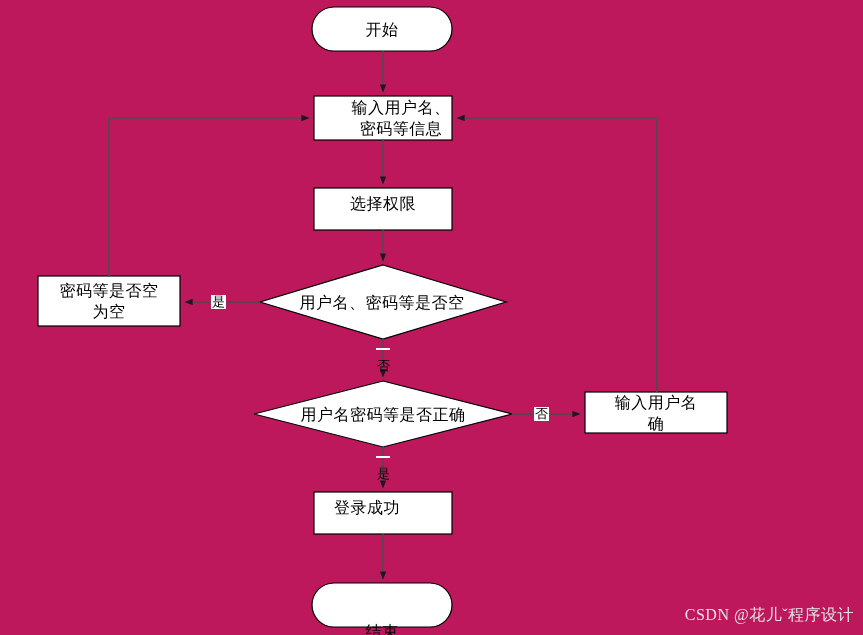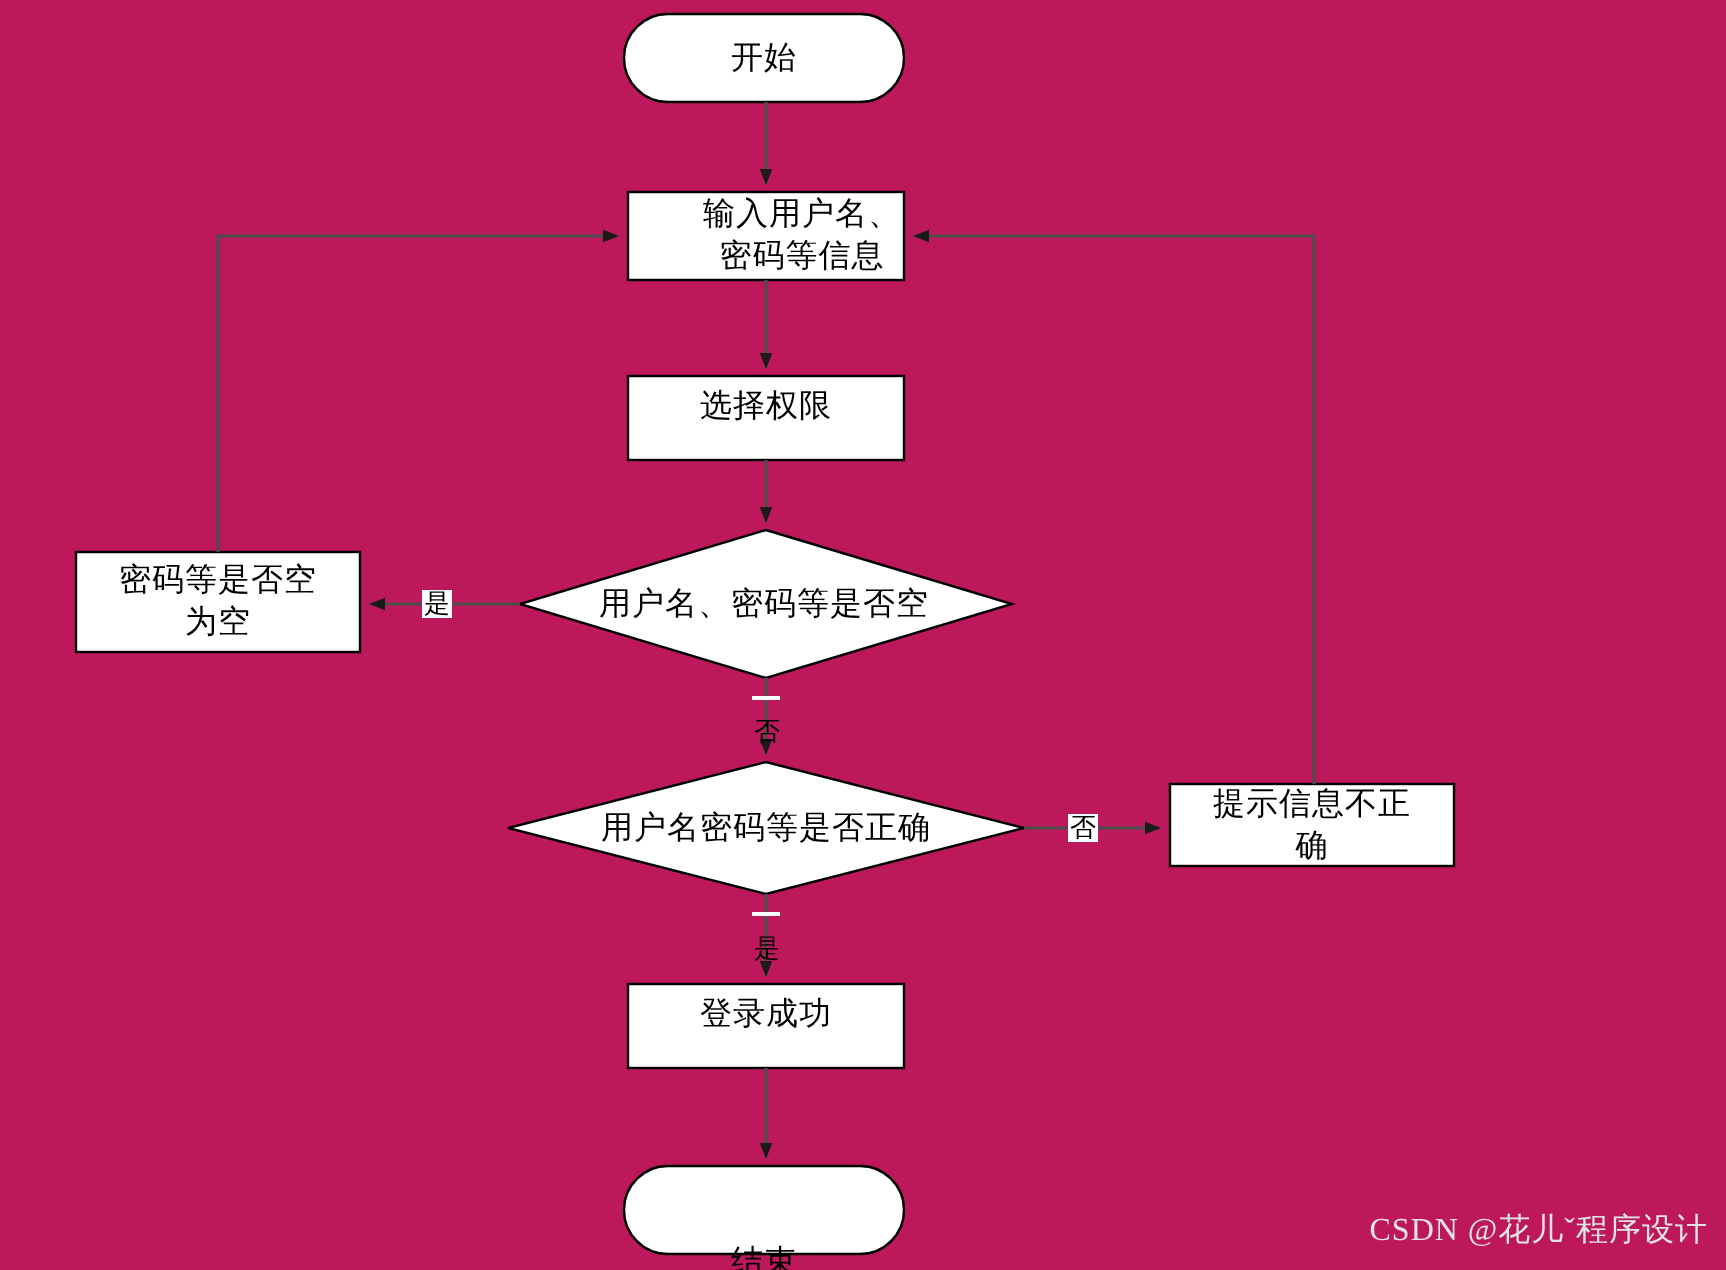--- a/index.html
+++ b/index.html
@@ -143,24 +143,24 @@
 
   <div class="node-label" style="left:314px; top:188px; width:138px; height:30px;">选择权限</div>
 
   <div class="node-label" style="left:257px; top:288px; width:250px; height:28px;">用户名、密码等是否空</div>
 
   <div class="node-label" style="left:38px; top:276px; width:142px; height:50px;">密码等是否空
 为空</div>
 
   <div class="node-label" style="left:256px; top:400px; width:254px; height:28px;">用户名密码等是否正确</div>
 
-  <div class="node-label" style="left:585px; top:392px; width:142px; height:41px;">提示信息不正
+  <div class="node-label" style="left:585px; top:392px; width:142px; height:41px;">输入用户名
 确</div>
 
-  <div class="node-label" style="left:314px; top:492px; width:138px; height:31px;">登录成功</div>
+  <div class="node-label" style="left:298px; top:492px; width:138px; height:31px;">登录成功</div>
 
   <div class="node-label" style="left:312px; top:583px; width:140px; height:30px;margin-top:33px;">结束</div>
 
   <div class="edge-label" style="left:211px; top:295px;">是</div>
 
   <div class="edge-label vertical" style="left:376px; top:348px;">否</div>
 
   <div class="edge-label" style="left:534px; top:407px;">否</div>
 
   <div class="edge-label vertical" style="left:376px; top:456px;">是</div>

